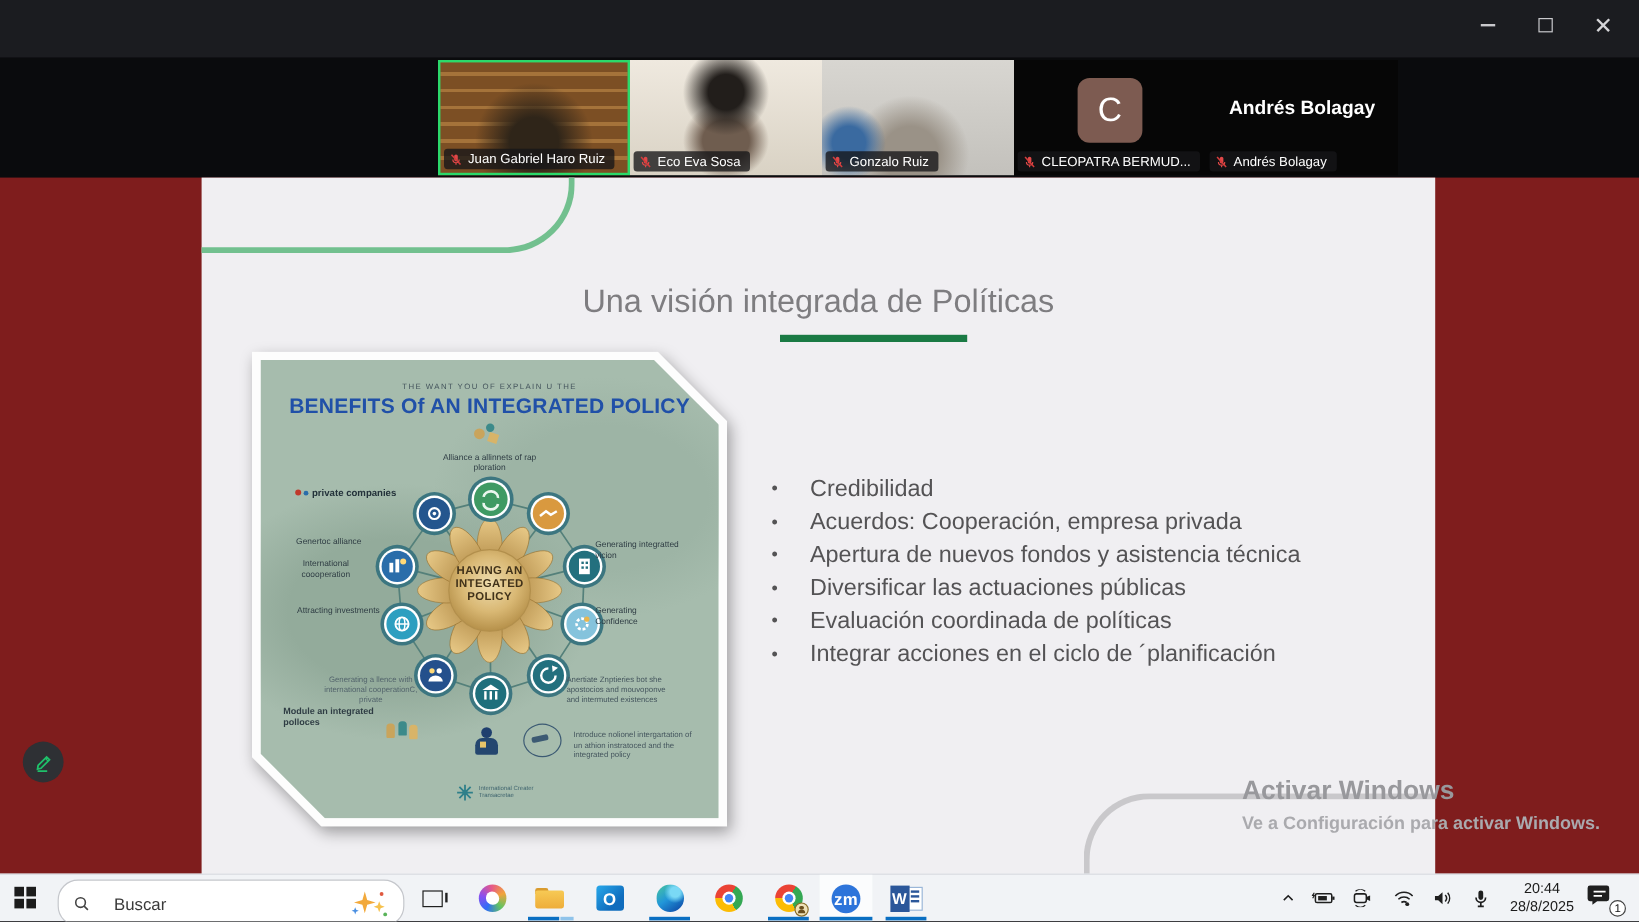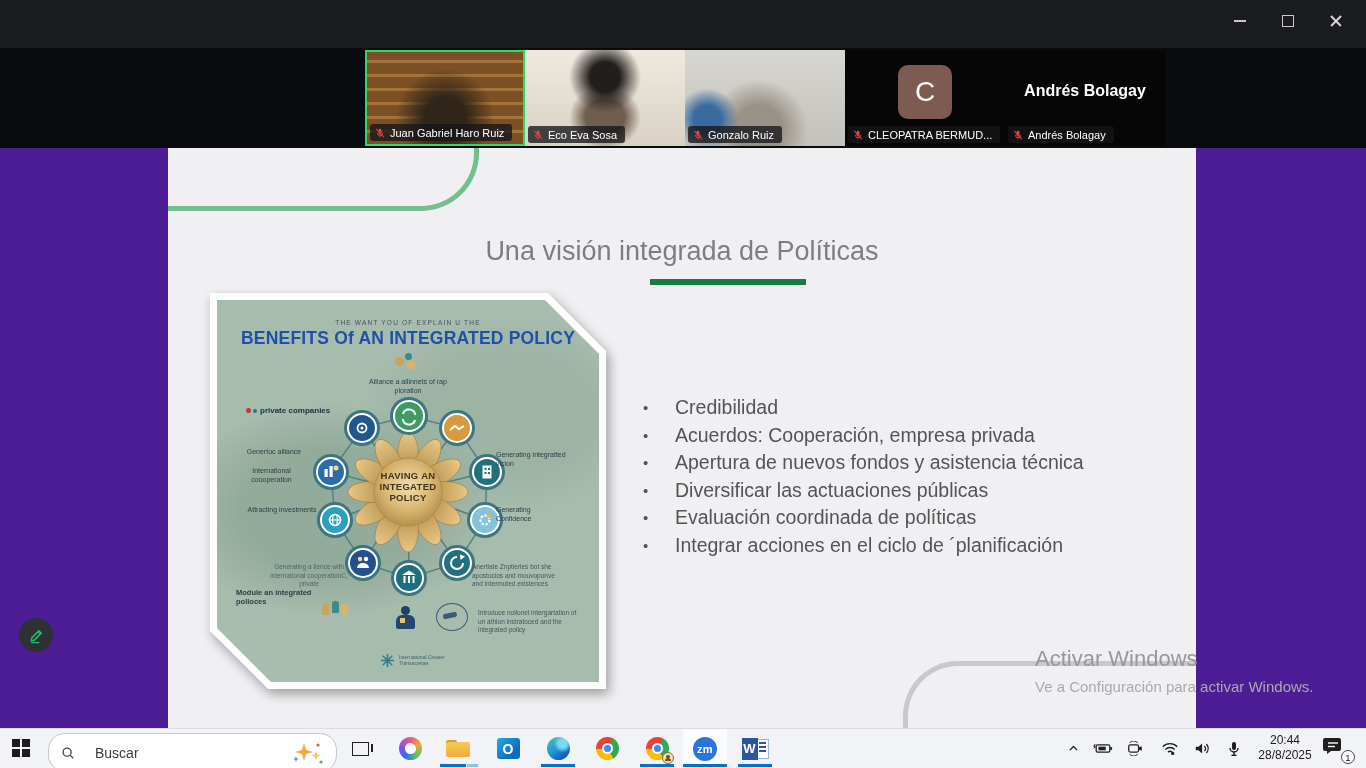--- a/index.html
+++ b/index.html
@@ -31,35 +31,35 @@
              background:rgba(22,22,24,.78);color:#fff;font-size:11px;padding:2.5px 8px 2.5px 4px;
              border-radius:3px;white-space:nowrap;max-width:150px;overflow:hidden;}
   .mic-off{width:12px;height:12px;flex:0 0 auto;}
   .avatar-c{position:absolute;left:50%;top:44%;transform:translate(-50%,-50%);width:54px;height:54px;
             border-radius:10px;background:#7d5b51;color:#fff;font-size:28px;display:flex;
             align-items:center;justify-content:center;}
   .big-name{position:absolute;inset:0 0 14px 0;display:flex;align-items:center;justify-content:center;
             color:#fff;font-weight:bold;font-size:16px;}
 
   
-  .main{position:absolute;top:148px;left:0;right:0;bottom:39px;background:#4c1d95;}
+  .main{position:absolute;top:148px;left:0;right:0;bottom:39px;background:#7f1d1d;}
   .slide{position:absolute;left:168px;top:0;width:1028px;height:581px;background:#f0eff2;overflow:hidden;}
   .green-curve{position:absolute;left:-4px;top:-4px;width:310px;height:62px;
                border-right:5px solid #72c08f;border-bottom:5px solid #72c08f;border-bottom-right-radius:58px;}
   .slide-title{position:absolute;top:88px;left:0;width:100%;text-align:center;font-size:27px;color:#7e7d80;}
   .title-accent{position:absolute;left:482px;top:131px;width:156px;height:6px;background:#1a7a44;}
   .bullets{position:absolute;left:470px;top:246px;width:530px;}
   .bullet-row{display:flex;font-size:19.5px;color:#545355;line-height:27.5px;}
   .bullet-dot{flex:0 0 32px;padding-left:5px;font-size:15px;}
   .bullet-dot::before{content:"•";}
   .gray-curve{position:absolute;left:735px;top:513px;width:300px;height:70px;
               border-left:5px solid #c9c8cb;border-top:5px solid #c9c8cb;border-top-left-radius:55px;}
 
   
-  .watermark{position:absolute;left:1035px;top:498px;z-index:5;}
+  .watermark{position:absolute;left:1035px;top:498px;z-index:5;font-weight:bold;}
   .wm1{font-size:22px;color:#98989c;}
   .wm2{font-size:15px;color:#aaaaae;margin-top:6px;white-space:nowrap;}
 
   
   .annot-btn{position:absolute;left:19px;top:470px;width:34px;height:34px;border-radius:50%;
              background:#2e3034;display:flex;align-items:center;justify-content:center;}
 
   
   .sheet{position:absolute;left:42px;top:145px;width:396px;height:396px;
          filter:drop-shadow(3px 5px 6px rgba(0,0,0,.35));}
@@ -136,21 +136,21 @@
                       linear-gradient(145deg,#45c2a4 5%,#2196d9 48%,#1258b0 85%);}
   .ic-chrome{width:23px;height:23px;border-radius:50%;position:relative;
              background:conic-gradient(from 30deg,#34a853 0 120deg,#fbbc05 120deg 240deg,#ea4335 240deg 360deg);}
   .ic-chrome::before{content:"";position:absolute;left:6px;top:6px;width:11px;height:11px;border-radius:50%;background:#fff;}
   .ic-chrome::after{content:"";position:absolute;left:8px;top:8px;width:7px;height:7px;border-radius:50%;background:#4285f4;}
   .badge-profile{position:absolute;right:5px;bottom:4px;width:12px;height:12px;border-radius:50%;
                  background:#efe2b8;border:1.6px solid #8a6d28;box-sizing:border-box;}
   .badge-profile::before{content:"";position:absolute;left:3px;top:1.5px;width:3.5px;height:3.5px;border-radius:50%;background:#6b4f1d;}
   .badge-profile::after{content:"";position:absolute;left:1.5px;top:5.2px;width:6.5px;height:3px;border-radius:3px 3px 0 0;background:#6b4f1d;}
   .ic-zoom{width:24px;height:24px;border-radius:50%;background:#2d74da;color:#fff;font-weight:bold;
-           font-size:11px;display:flex;align-items:center;justify-content:center;letter-spacing:.3px;text-align:right;}
+           font-size:14px;display:flex;align-items:center;justify-content:center;letter-spacing:.3px;text-align:right;}
   .ic-word{width:27px;height:22px;position:relative;}
   .ic-word .page{position:absolute;right:0;top:1px;width:13px;height:20px;background:#fff;border:1px solid #9ab6d8;box-sizing:border-box;}
   .ic-word .page i{display:block;height:1.6px;background:#2b579a;margin:2.5px 2px 0 2px;}
   .ic-word .wbox{position:absolute;left:0;top:0;width:16px;height:22px;background:#2b579a;color:#fff;
                  font-weight:bold;font-size:13px;display:flex;align-items:center;justify-content:center;}
   .tray-ic{position:absolute;top:0;width:30px;height:39px;display:flex;align-items:center;justify-content:center;}
   .clock{position:absolute;left:1250px;top:4px;width:70px;text-align:center;font-size:12px;line-height:15px;color:#1c1c1c;}
   .notif{position:absolute;left:1322px;top:7px;width:30px;height:26px;}
   .notif-badge{position:absolute;right:-3px;bottom:-2px;width:14px;height:14px;border-radius:50%;background:#fff;
                border:1px solid #444;box-sizing:border-box;font-size:9.5px;color:#111;display:flex;

